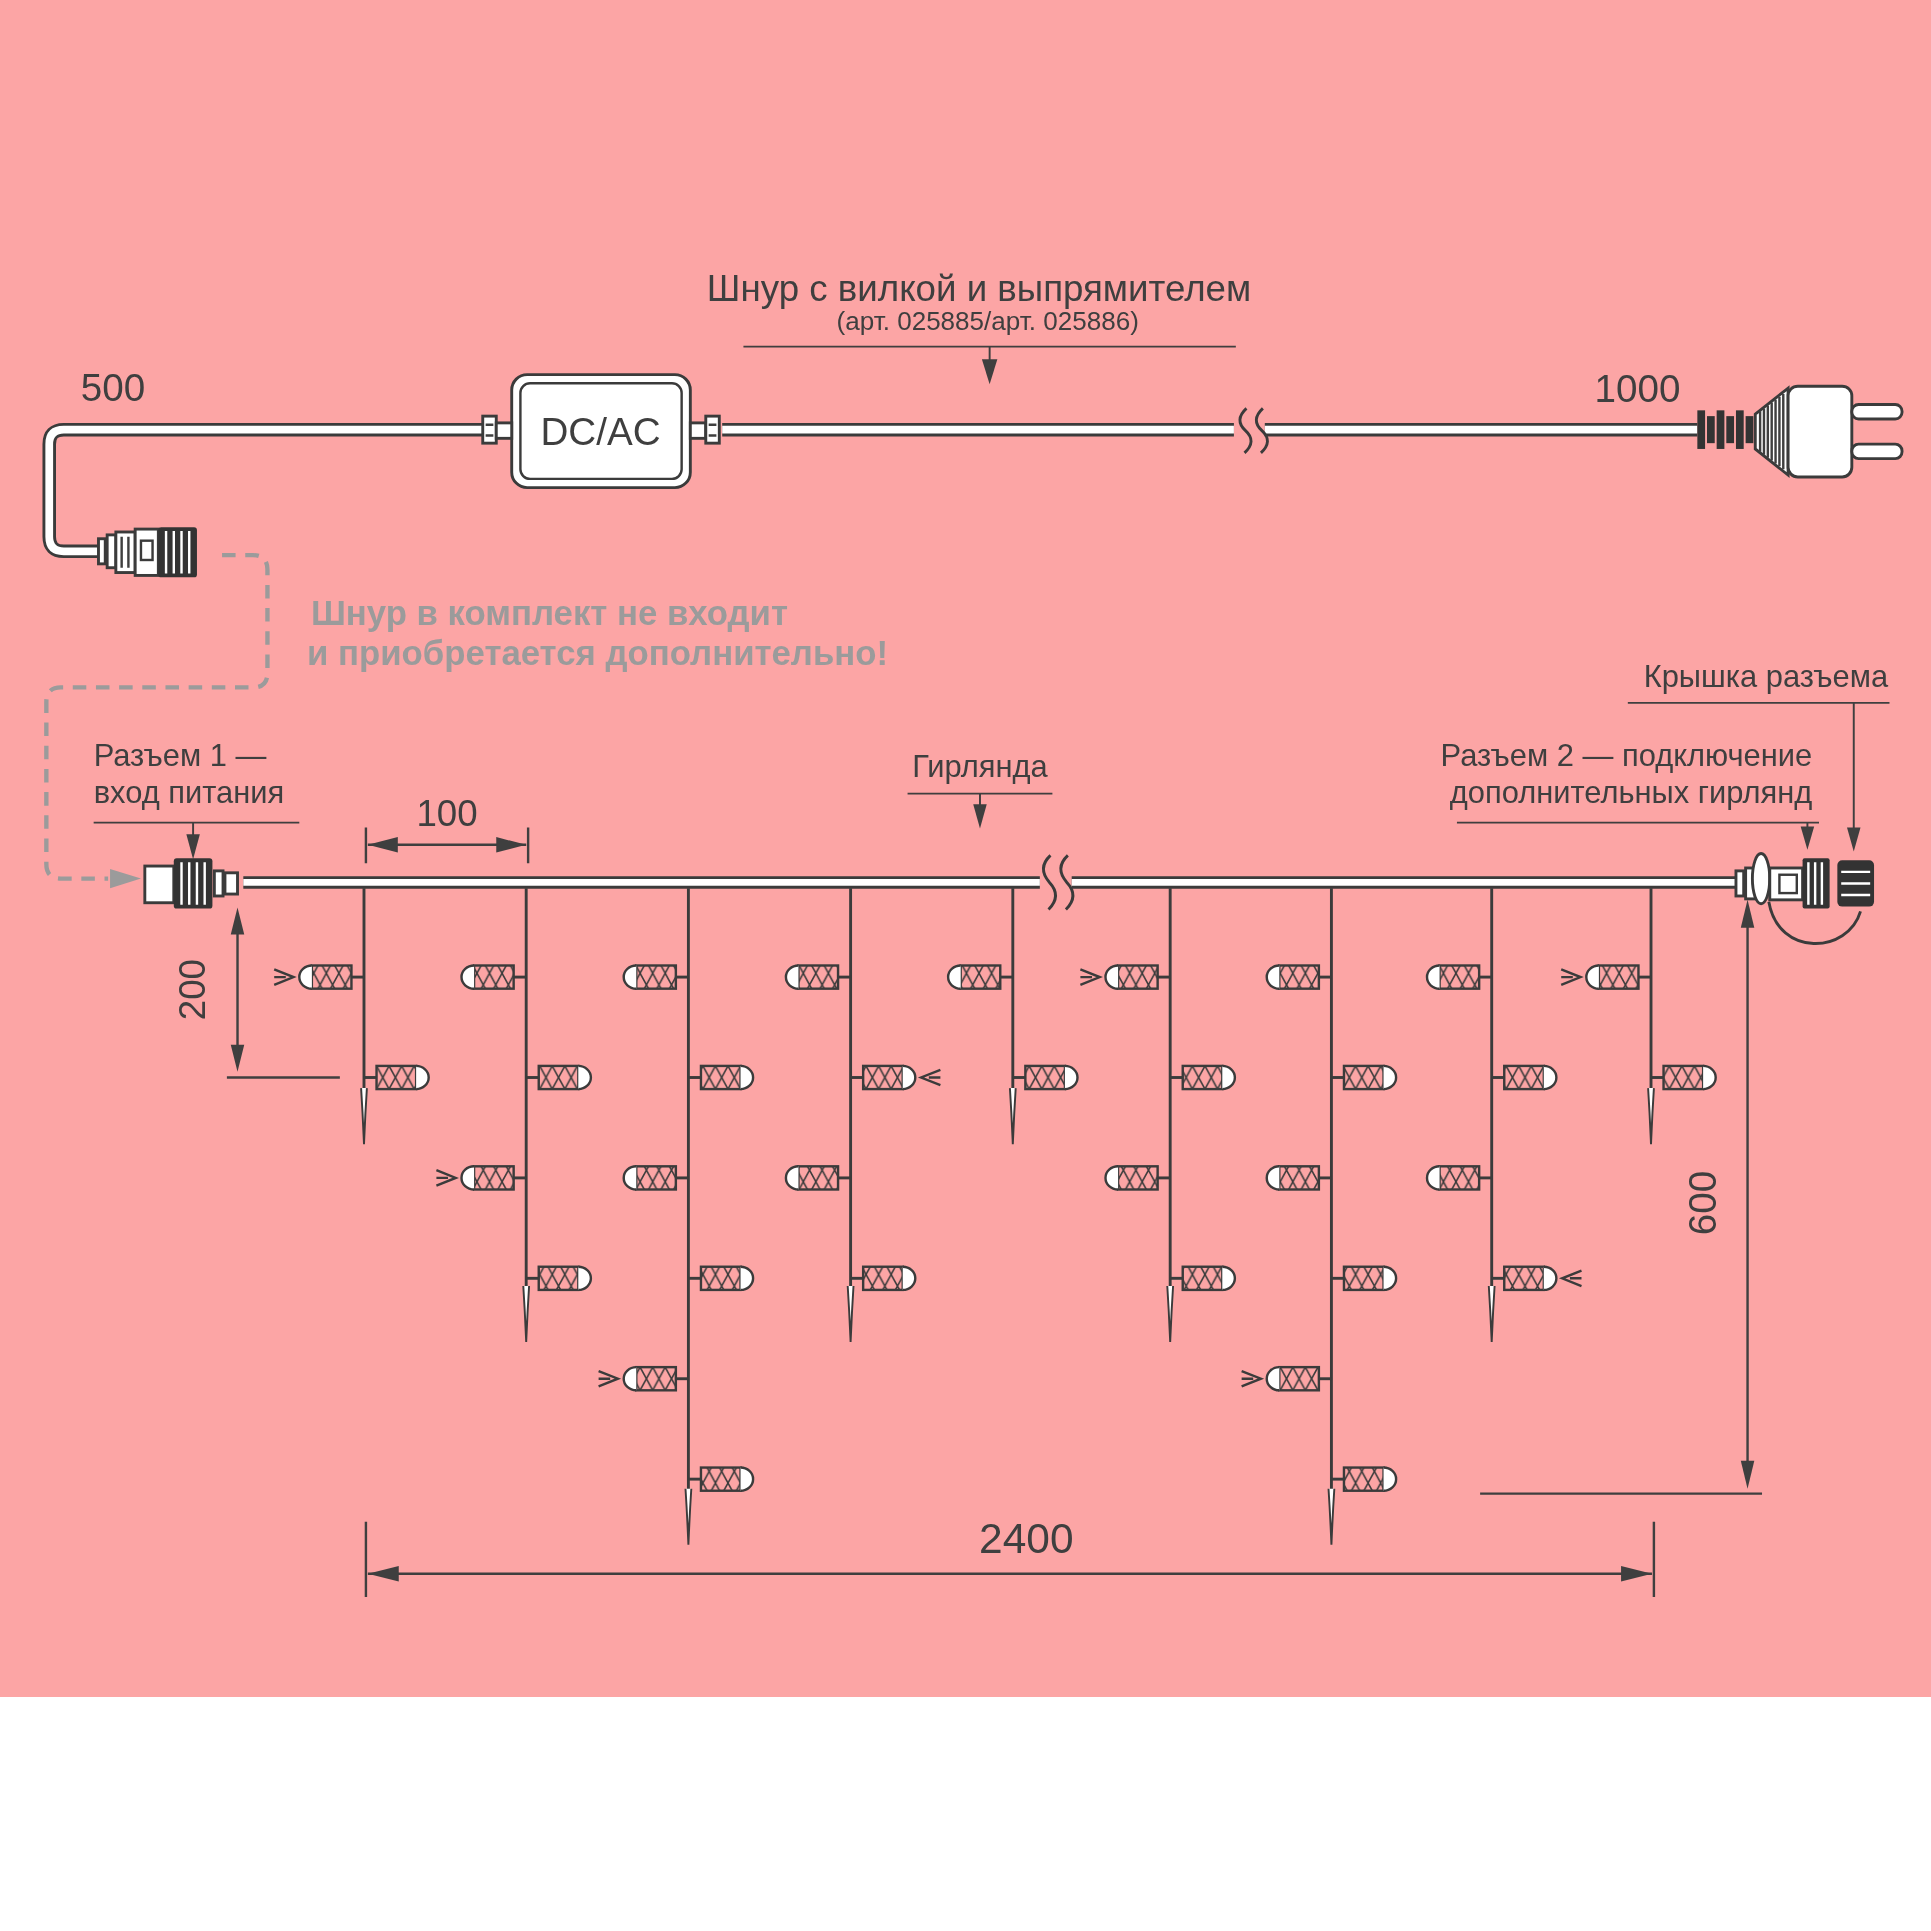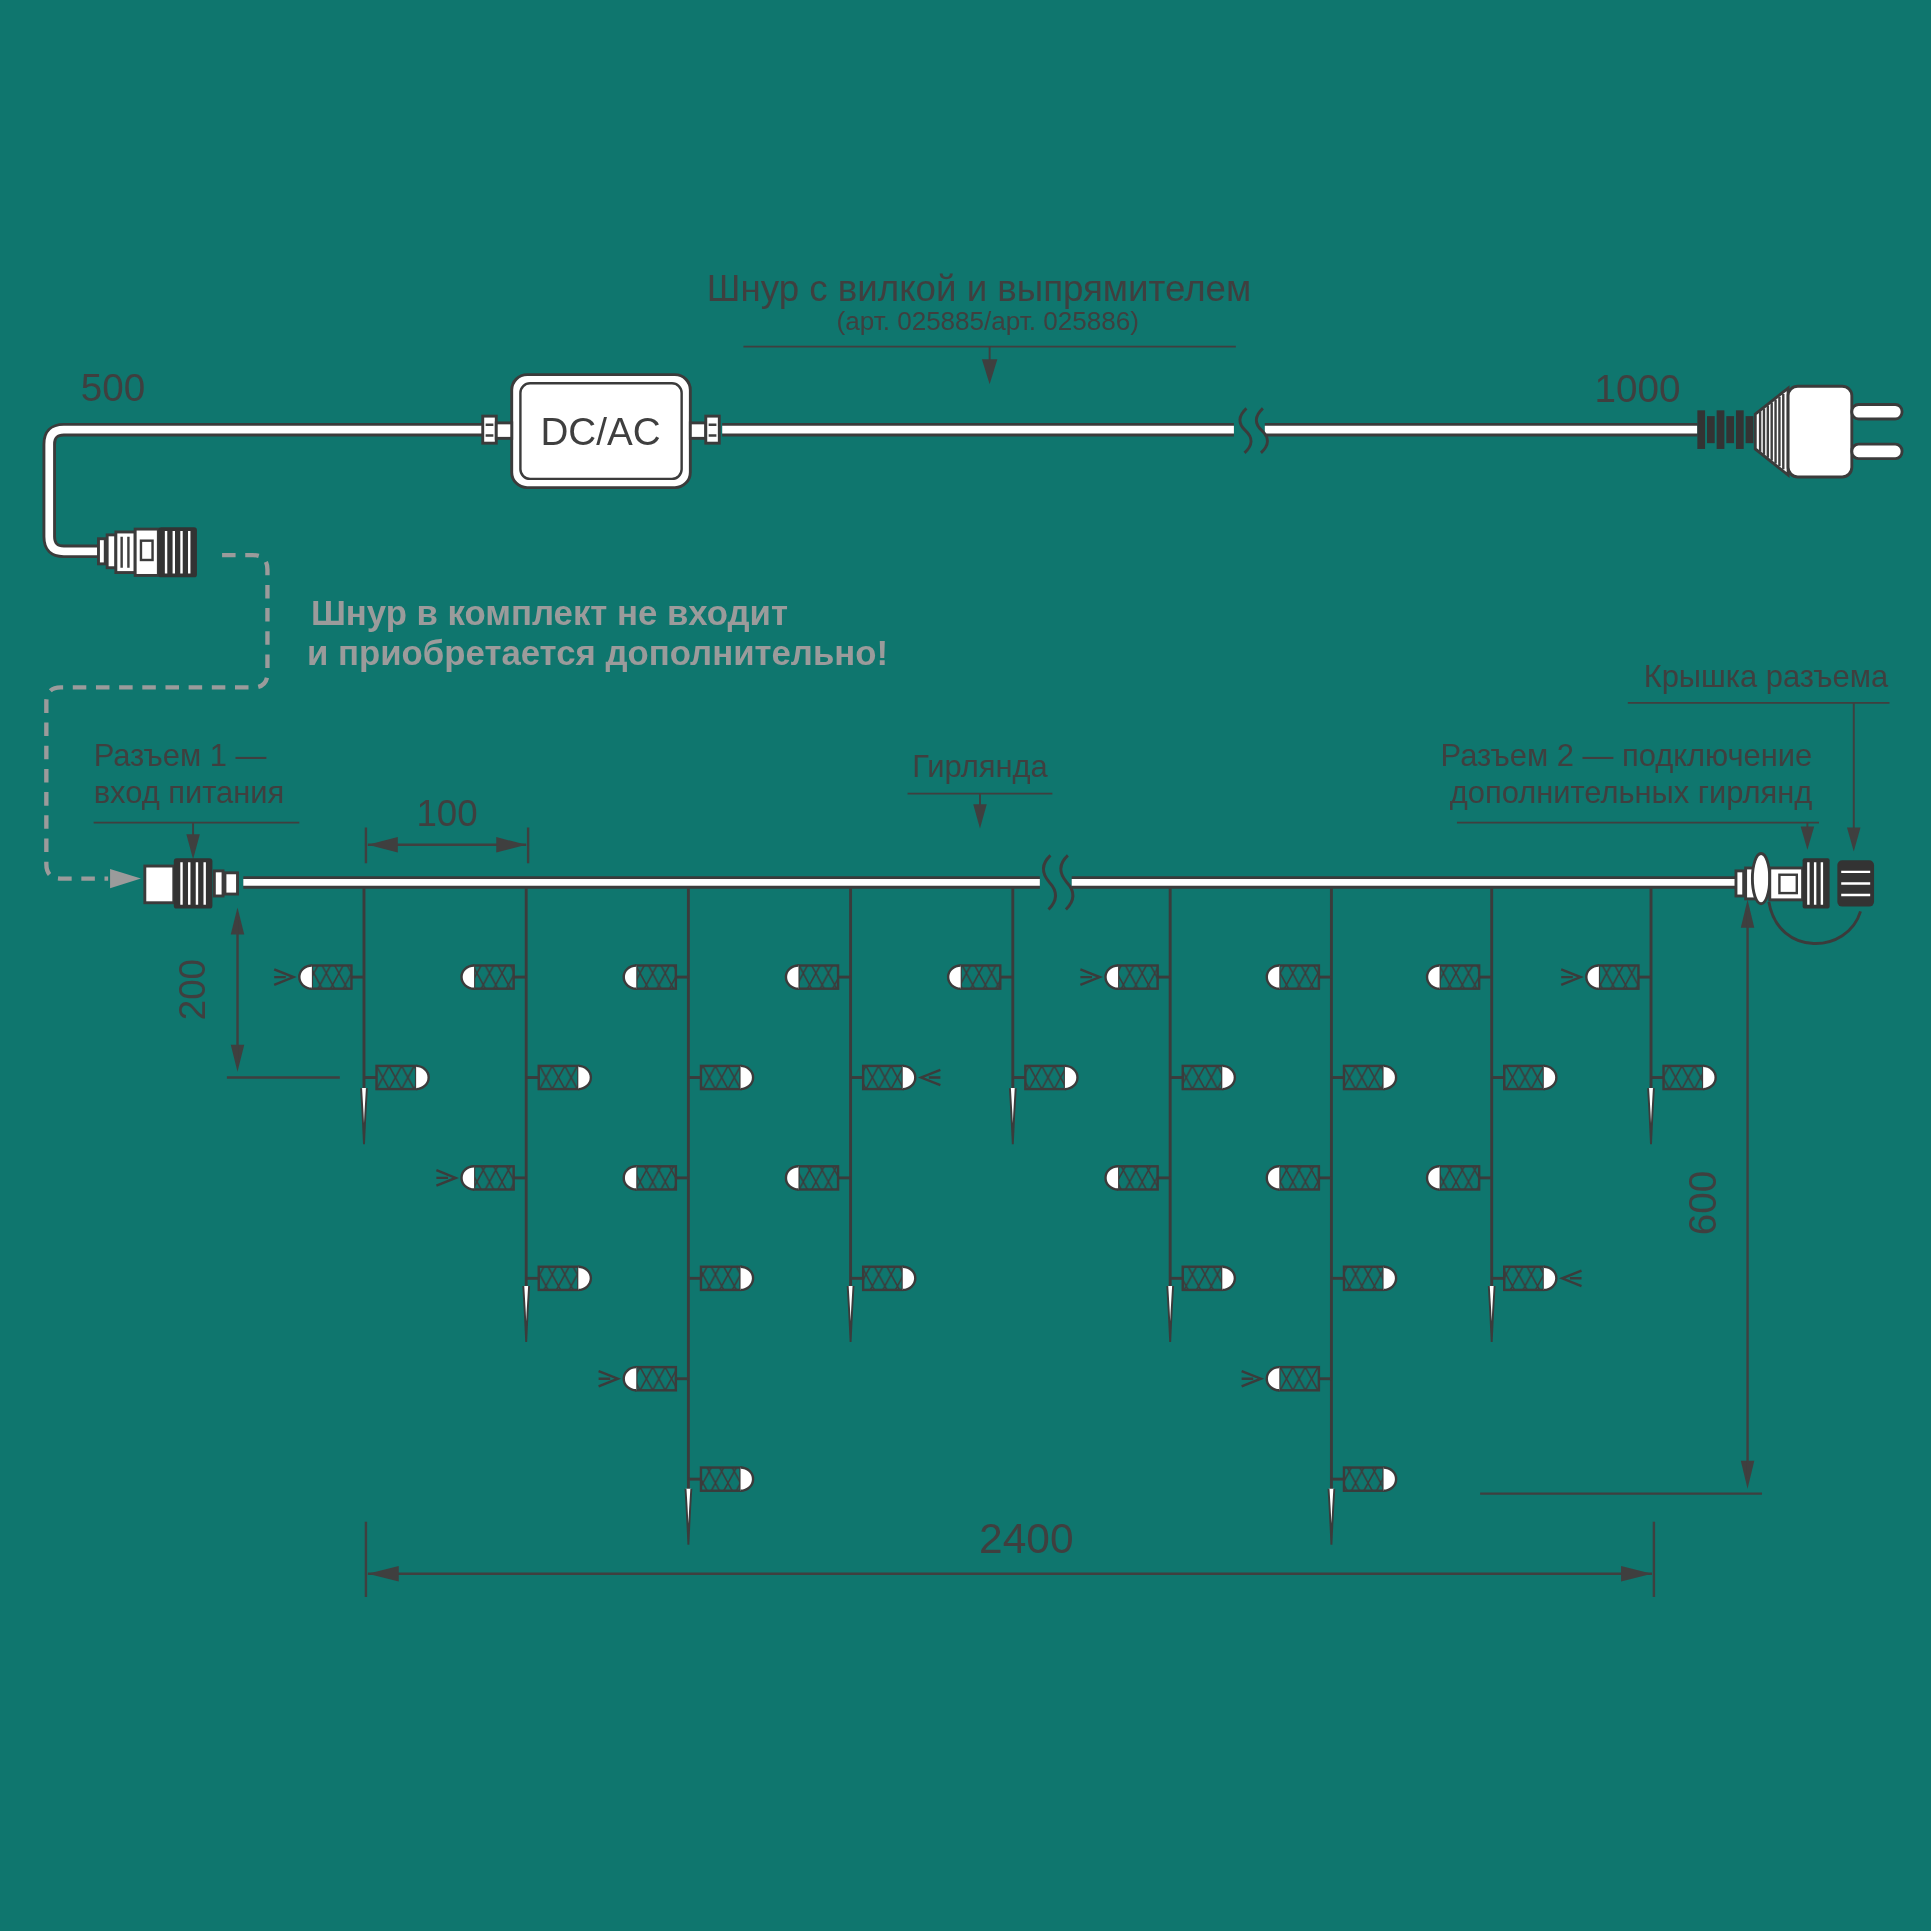--- a/index.html
+++ b/index.html
@@ -1,16 +1,16 @@
 <!DOCTYPE html>
 <html><head>
 <meta charset="utf-8">
 <style>
   html,body{margin:0;padding:0;background:#fff;}
-  .stage{width:1931px;height:1931px;background:#0f766e;position:relative;font-family:"Liberation Sans",sans-serif;}
+  .stage{width:1931px;height:1697px;background:#fca5a5;position:relative;font-family:"Liberation Sans",sans-serif;}
   svg{display:block;}
   .t{fill:#3f3f3f;font-family:"Liberation Sans",sans-serif;}
   .gt{fill:#9b9b9b;font-family:"Liberation Sans",sans-serif;font-weight:600;}
   .dl{stroke:#3f3f3f;stroke-width:2.5;fill:none;}
   .ll{stroke:#3f3f3f;stroke-width:2;fill:none;}
   .hd{fill:#3f3f3f;stroke:none;}
   .tube-o{stroke:#3b3b3b;stroke-width:14;fill:none;stroke-linejoin:round;}
   .tube-i{stroke:#ffffff;stroke-width:8;fill:none;stroke-linejoin:round;}
   .wire-o{stroke:#3b3b3b;stroke-width:13;fill:none;}
   .wire-i{stroke:#ffffff;stroke-width:7;fill:none;}

